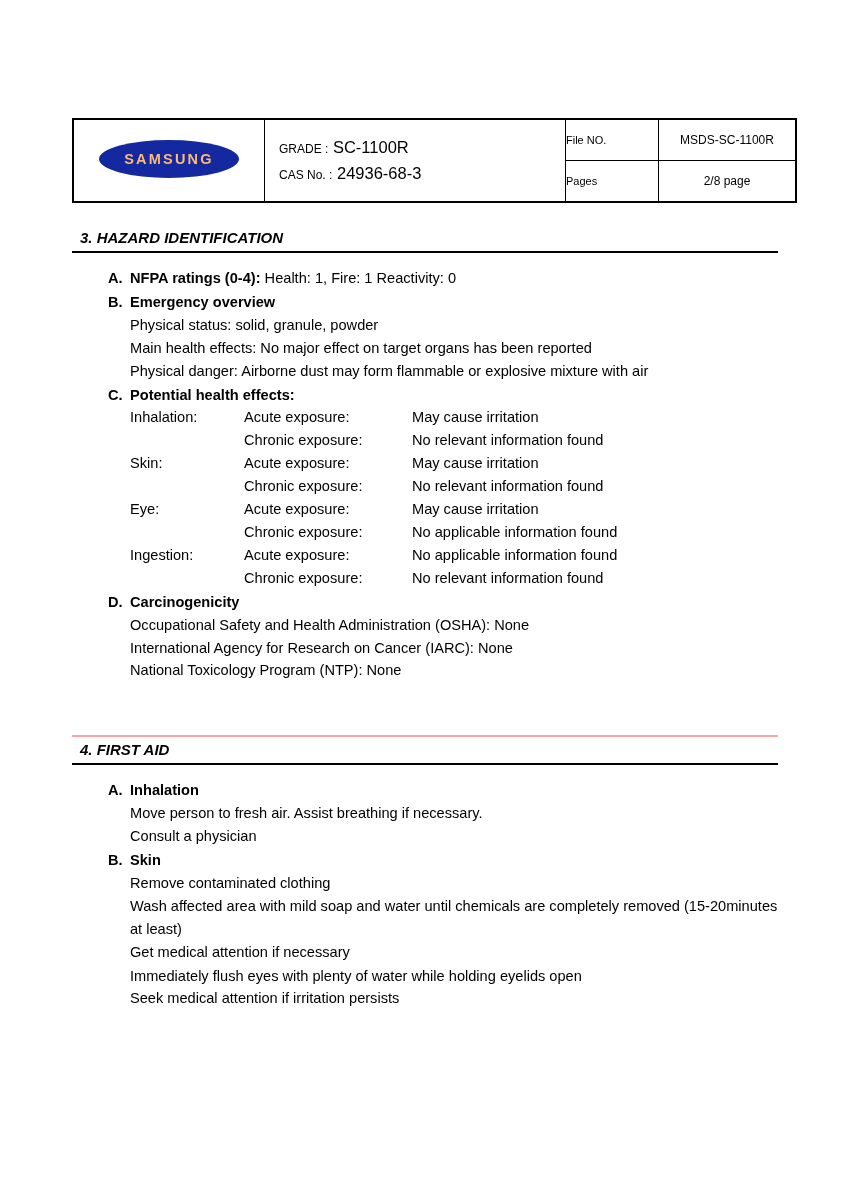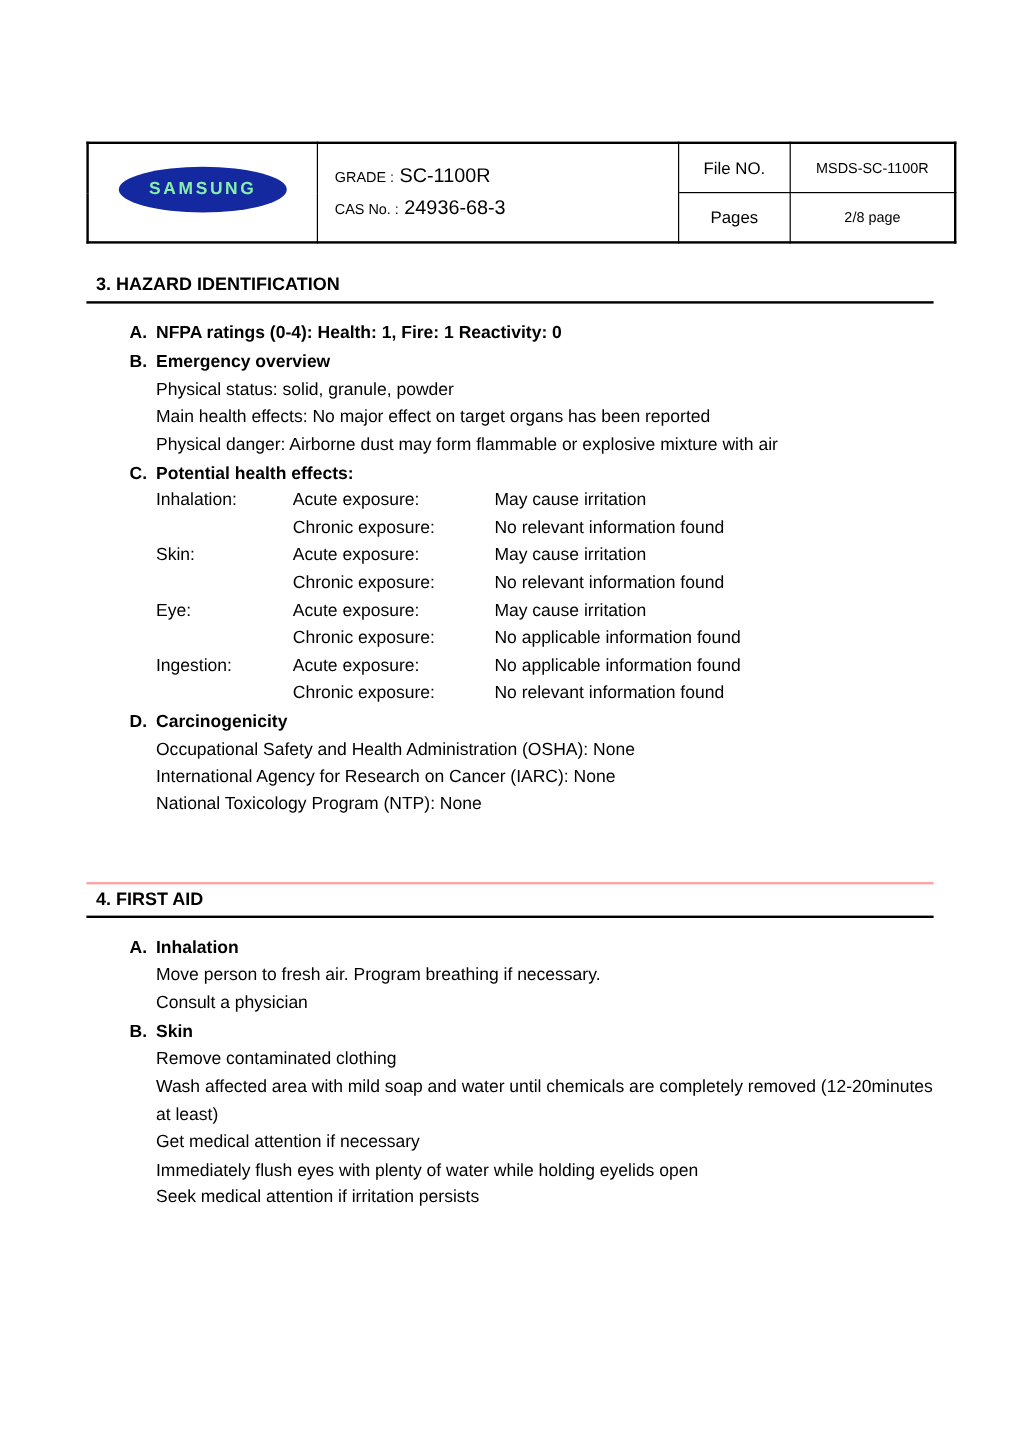--- a/index.html
+++ b/index.html
@@ -38,22 +38,21 @@
     width: 190px;
     height: 80px;
     text-align: center;
   }
   .cell-grade {
     width: 286px;
     padding: 6px 0 6px 14px !important;
   }
   .cell-label {
     width: 92px;
-    text-align: center;
-    font-size: 14px;
+    font-size: 11px;
     height: 40px;
   }
   .cell-value {
     width: 136px;
     text-align: center;
     font-size: 12px;
     height: 40px;
   }
   .grade-line {
     font-size: 16.5px;
@@ -75,36 +74,37 @@
     display: inline-block;
     position: relative;
   }
   .samsung-logo span {
     position: absolute;
     left: 0;
     right: 0;
     top: 50%;
     transform: translateY(-50%);
     text-align: center;
-    color: #86efac;
+    color: #fdba74;
     font-size: 14.5px;
     font-weight: bold;
     letter-spacing: 2.2px;
     font-family: "Liberation Sans", sans-serif;
   }
 
   
   .section {
     margin-top: 22px;
   }
   .section-title {
     font-size: 15px;
     font-weight: bold;
     padding: 4px 0 5px 8px;
     border-bottom: 2px solid #000;
+    font-style: italic;
   }
   .section-rule-top {
     border-top: 2px solid #fca5a5;
   }
 
   
   .body-block {
     padding: 14px 0 0 36px;
     font-size: 14.6px;
     line-height: 1.57;
@@ -113,21 +113,21 @@
     margin-bottom: 1px;
   }
   .item-head {
     font-weight: bold;
   }
   .item-head .letter {
     display: inline-block;
     width: 22px;
   }
   .item-head .normal {
-    font-weight: bold;
+    font-weight: normal;
   }
   .sub {
     padding-left: 22px;
   }
 
   
   .effects {
     padding-left: 22px;
   }
   .eff-row {
@@ -257,30 +257,30 @@
 
   <div class="section section-rule-top">
     <div class="section-title">4. FIRST AID</div>
 
     <div class="body-block">
 
       <div class="item">
         <div class="item-head">
           <span class="letter">A.</span><span>Inhalation</span>
         </div>
-        <div class="sub">Move person to fresh air. Program breathing if necessary.</div>
+        <div class="sub">Move person to fresh air. Assist breathing if necessary.</div>
         <div class="sub">Consult a physician</div>
       </div>
 
       <div class="item">
         <div class="item-head">
           <span class="letter">B.</span><span>Skin</span>
         </div>
         <div class="sub">Remove contaminated clothing</div>
-        <div class="sub">Wash affected area with mild soap and water until chemicals are completely removed (12-20minutes at least)</div>
+        <div class="sub">Wash affected area with mild soap and water until chemicals are completely removed (15-20minutes at least)</div>
         <div class="sub">Get medical attention if necessary</div>
       </div>
 
       <div class="item">
         <div class="sub">Immediately flush eyes with plenty of water while holding eyelids open</div>
         <div class="sub">Seek medical attention if irritation persists</div>
       </div>
 
     </div>
   </div>

